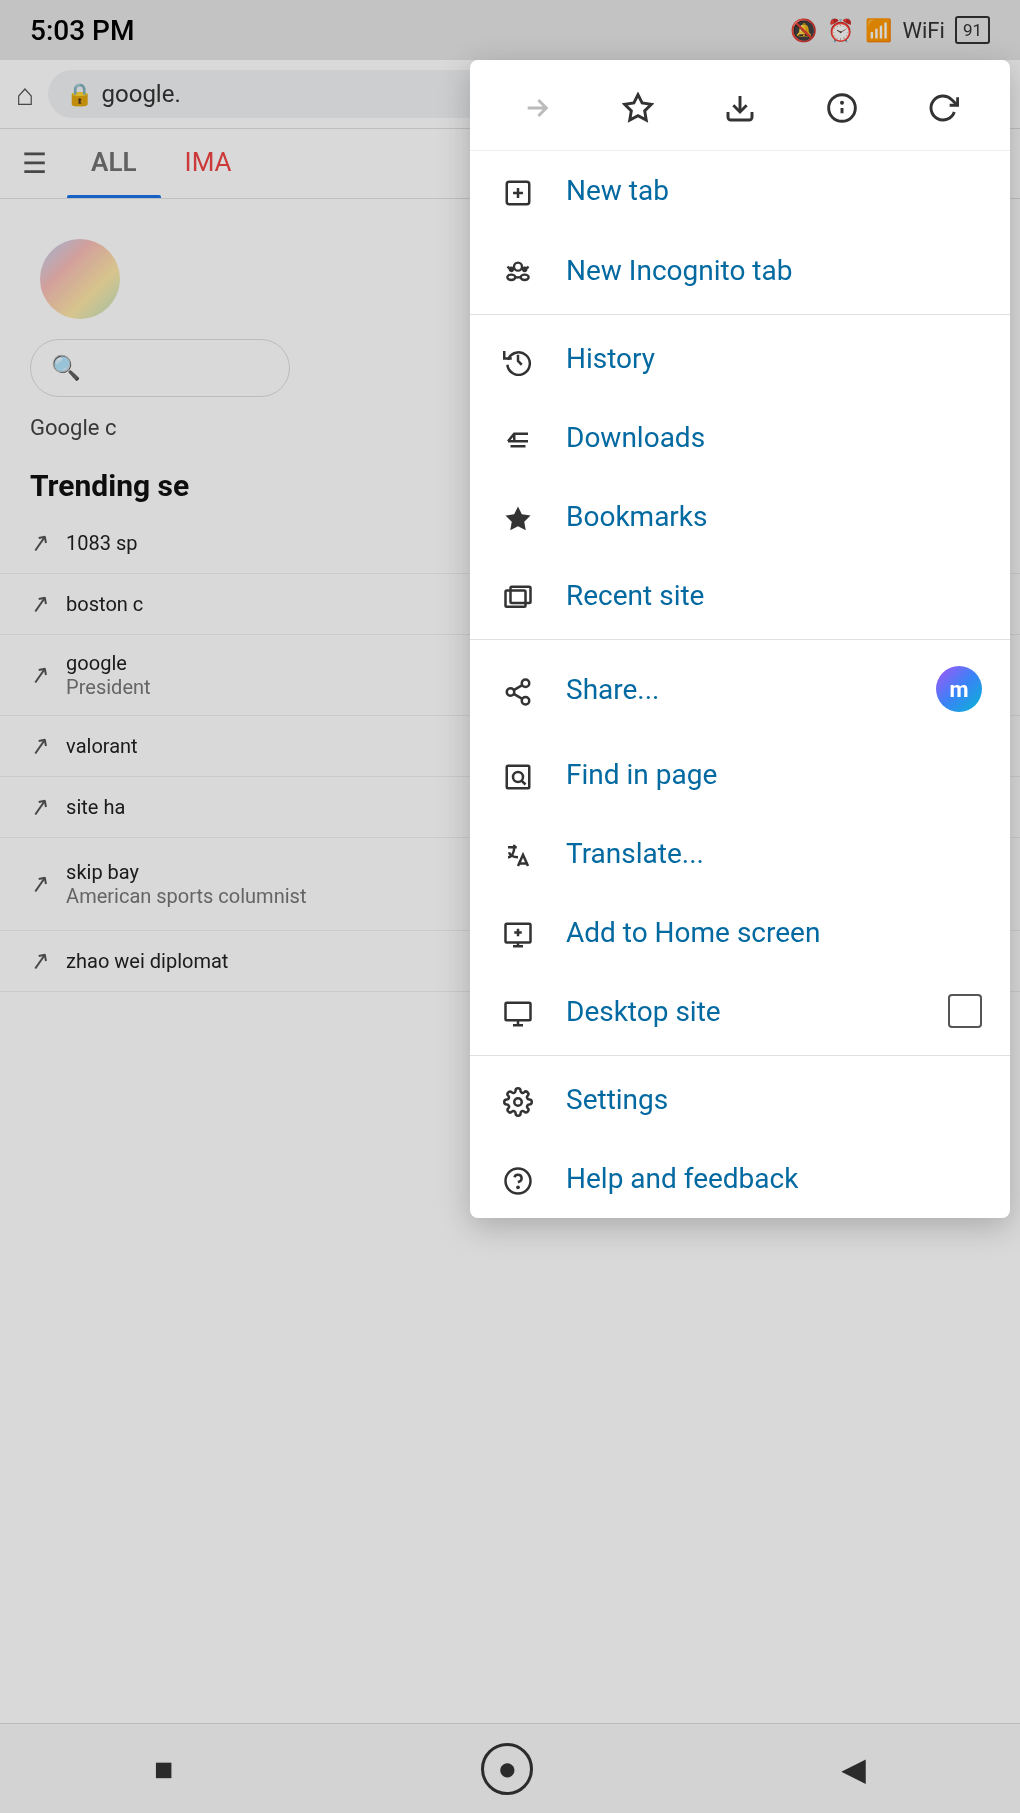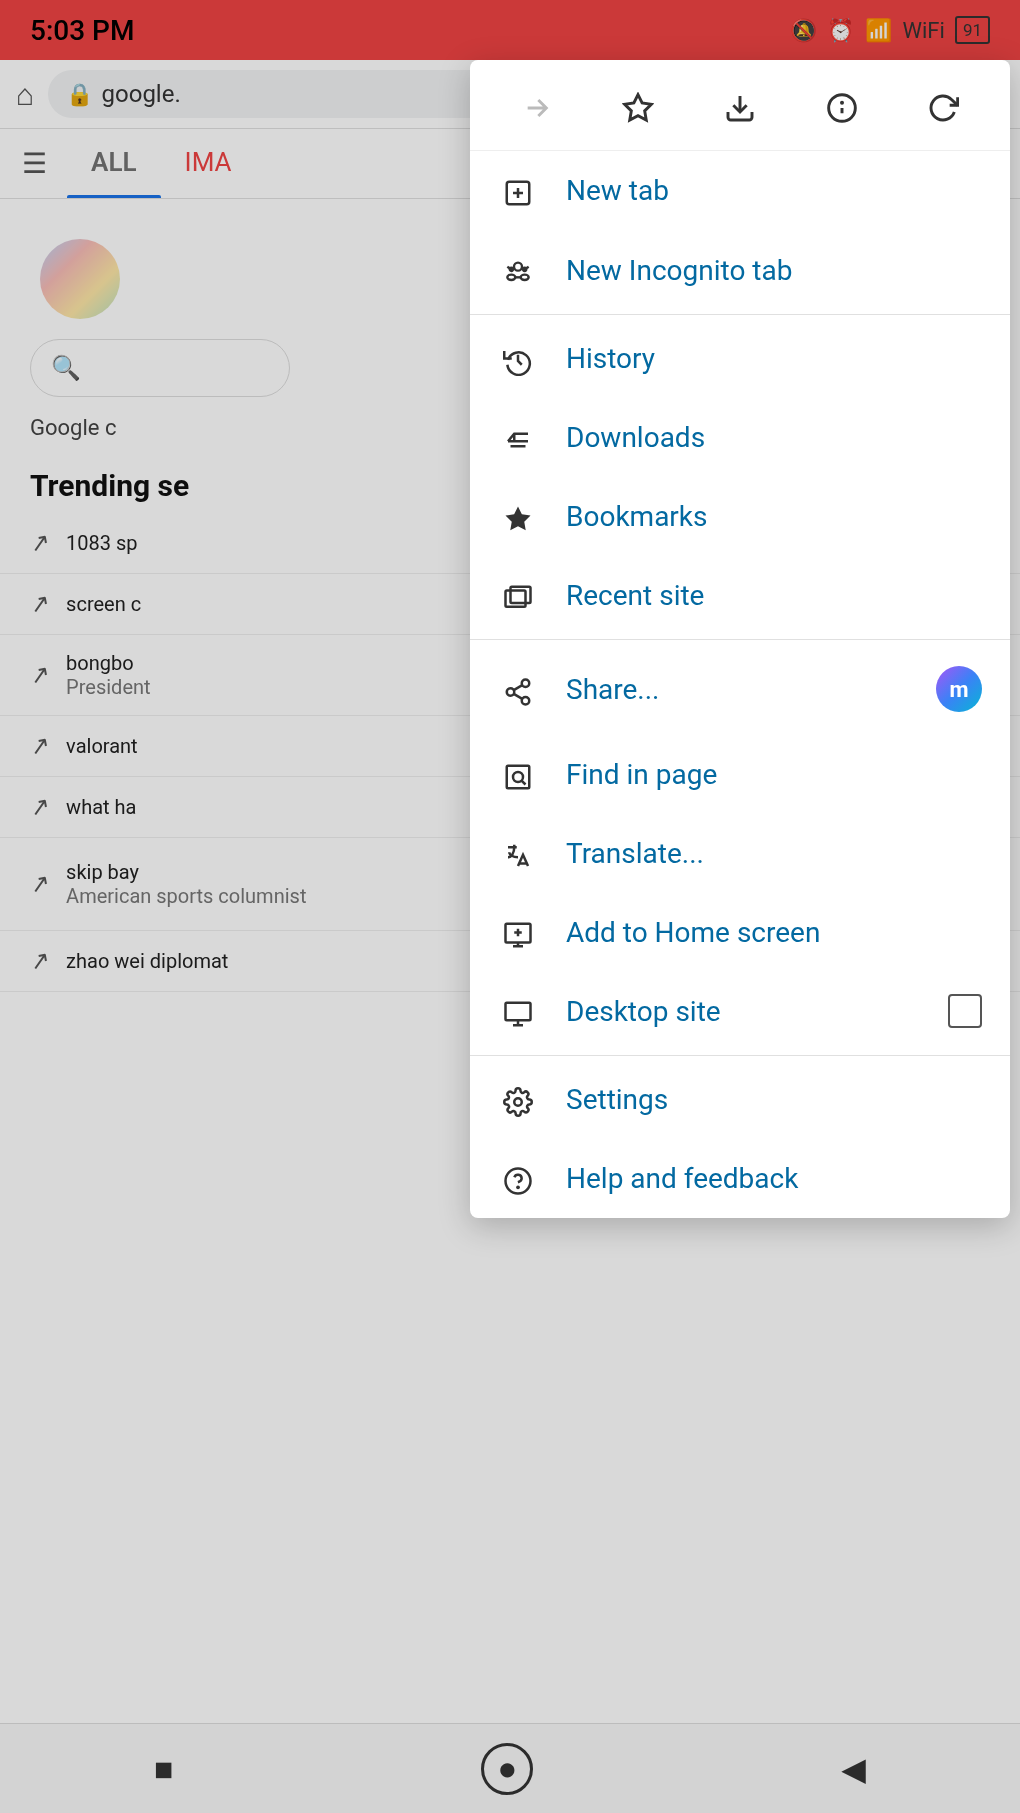--- a/index.html
+++ b/index.html
@@ -8,21 +8,21 @@
       width: 1020px;
       height: 1813px;
       background: #f1f3f4;
       font-family: 'Roboto', Arial, sans-serif;
       overflow: hidden;
       position: relative;
     }
 
     
     .status-bar {
-      background: #ef4444;
+      background: #e5e5e5;
       height: 60px;
       display: flex;
       align-items: center;
       justify-content: space-between;
       padding: 0 30px;
     }
     .status-time {
       font-size: 28px;
       font-weight: 500;
       color: #000;
@@ -299,36 +299,36 @@
     <div class="google-org-text">Google c</div>
     <div class="trending-title">Trending se</div>
 
     <div>
       <div class="trend-item">
         <span class="trend-arrow">↗</span>
         <span class="trend-text">1083 sp</span>
       </div>
       <div class="trend-item">
         <span class="trend-arrow">↗</span>
-        <span class="trend-text">screen c</span>
+        <span class="trend-text">boston c</span>
       </div>
       <div class="trend-item">
         <span class="trend-arrow">↗</span>
         <div>
-          <div class="trend-text">bongbo</div>
+          <div class="trend-text">google</div>
           <div class="trend-sub">President</div>
         </div>
       </div>
       <div class="trend-item">
         <span class="trend-arrow">↗</span>
         <span class="trend-text">valorant</span>
       </div>
       <div class="trend-item">
         <span class="trend-arrow">↗</span>
-        <span class="trend-text">what ha</span>
+        <span class="trend-text">site ha</span>
       </div>
       <div class="trend-item">
         <span class="trend-arrow">↗</span>
         <div style="flex:1;">
           <div class="trend-text">skip bay</div>
           <div class="trend-sub">American sports columnist</div>
         </div>
         <div class="trend-img" style="background:#aaa;"></div>
       </div>
       <div class="trend-item">

